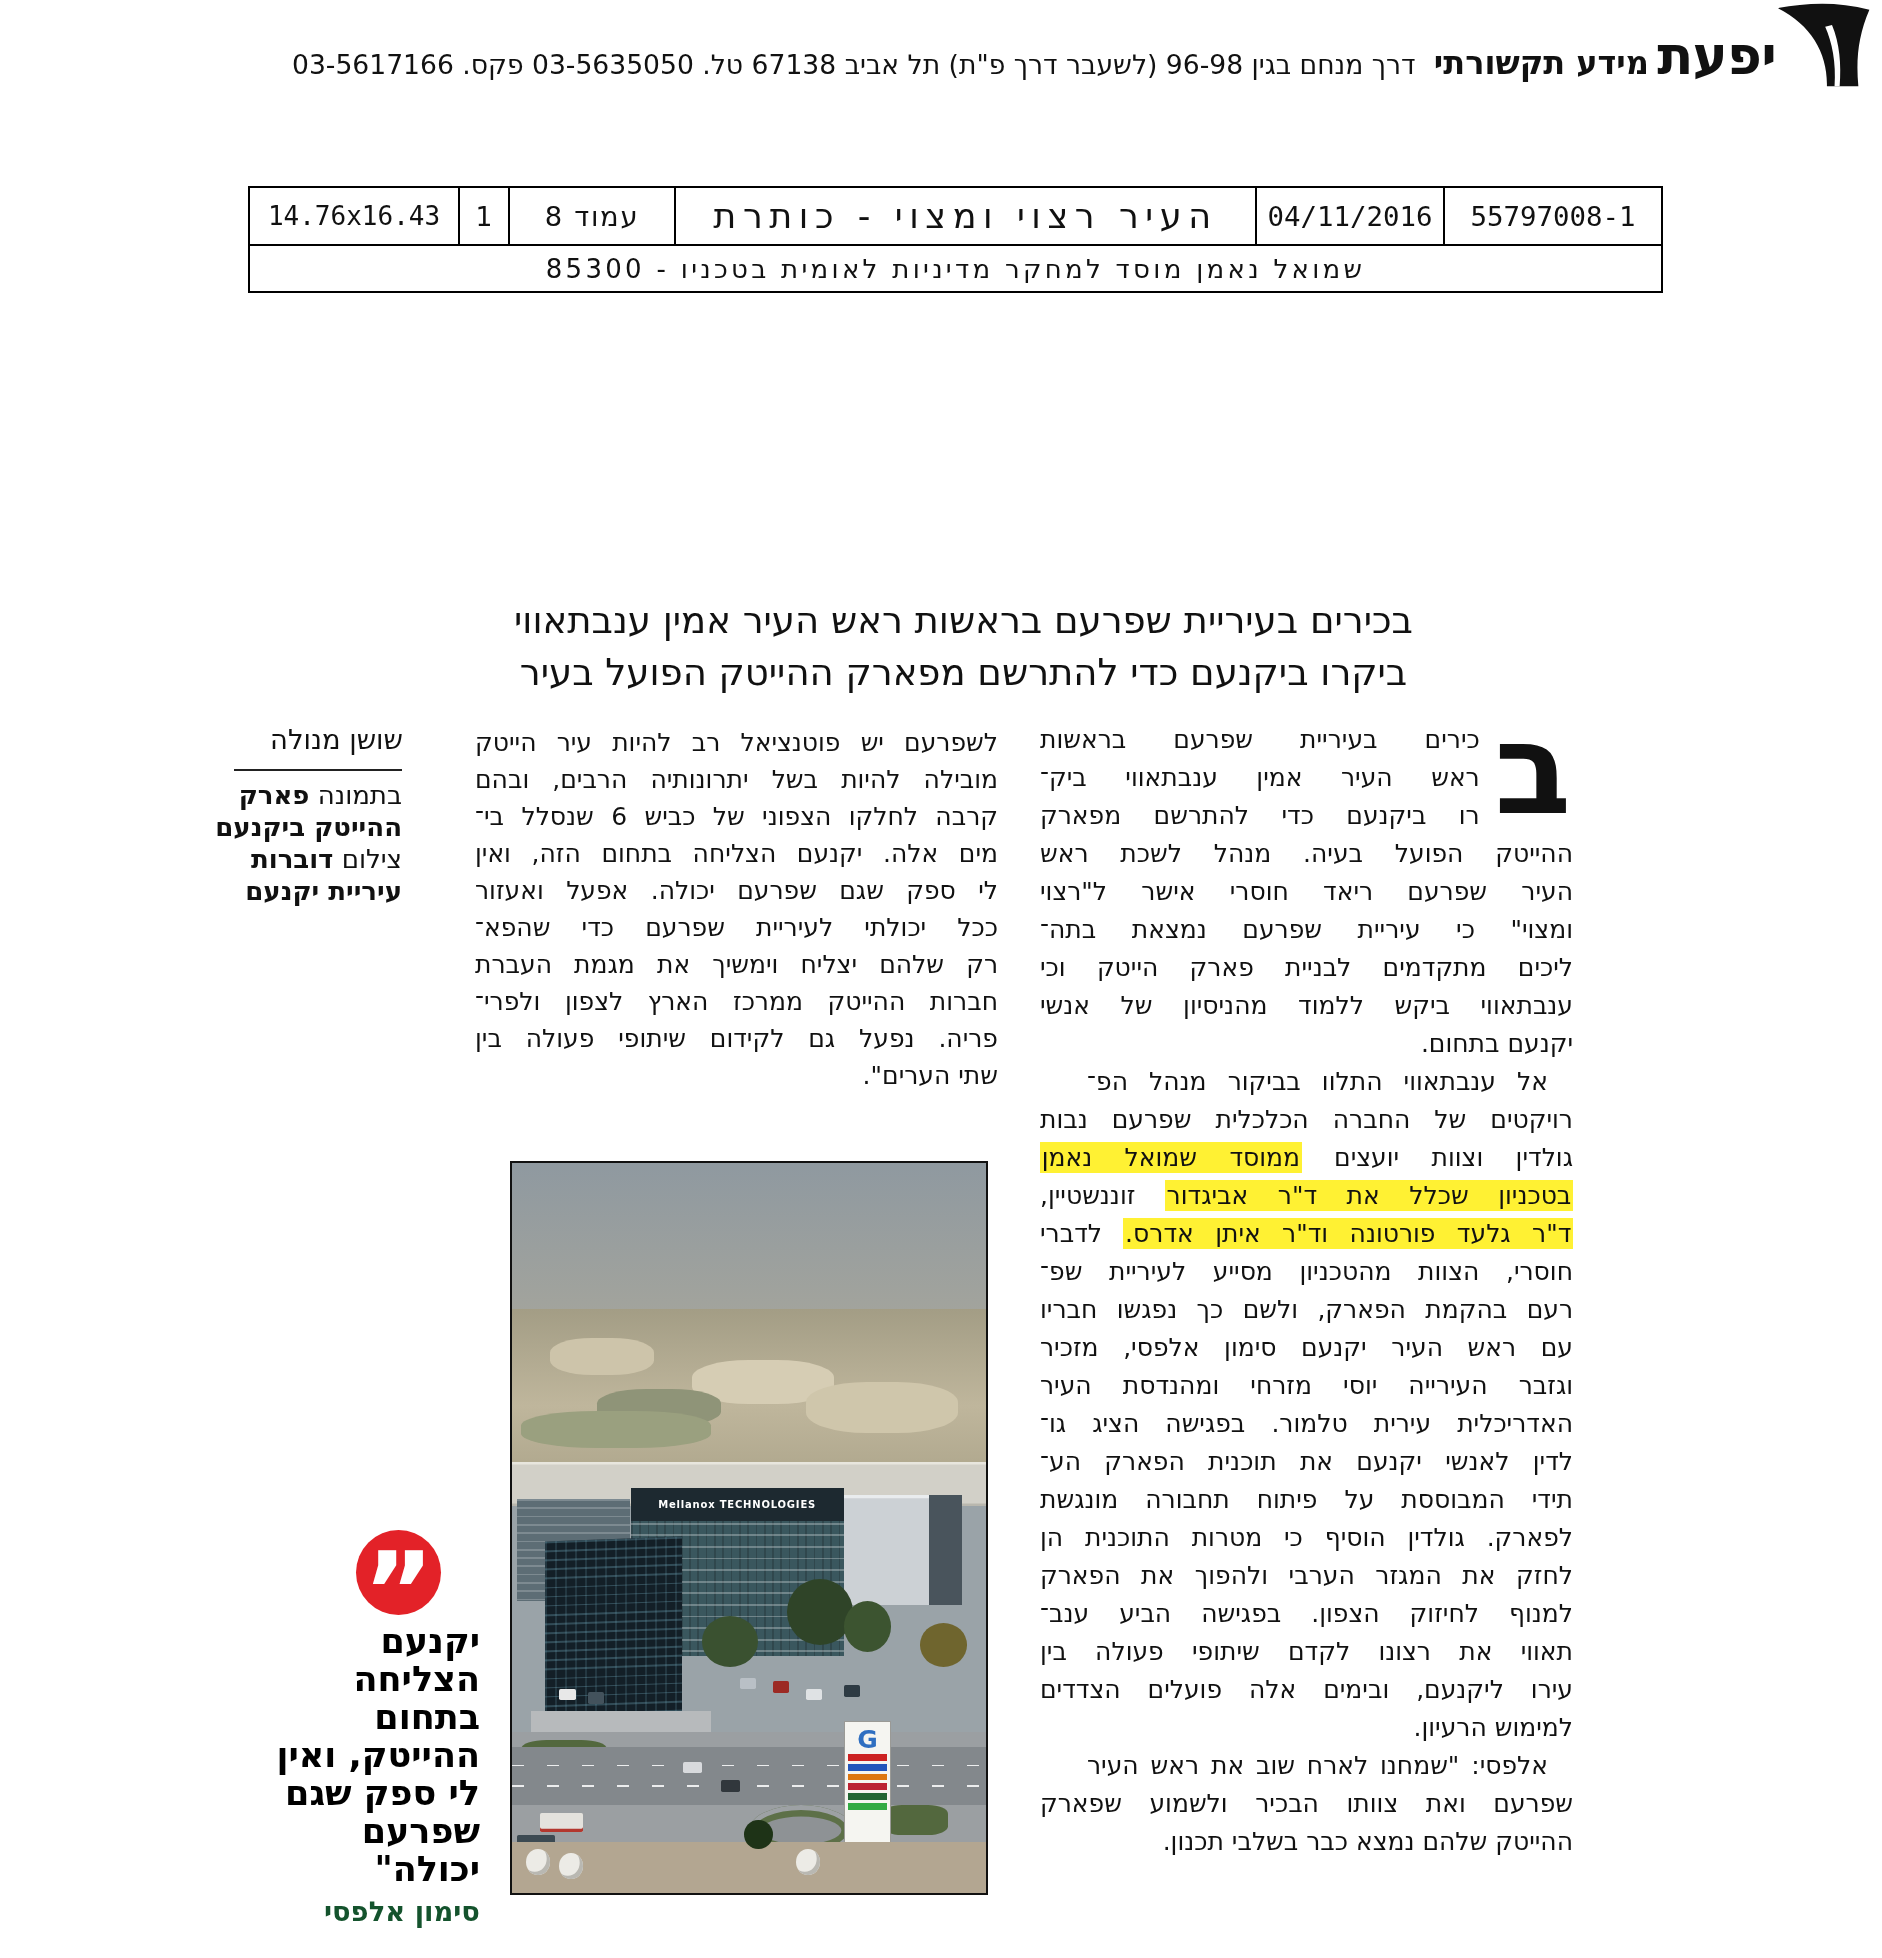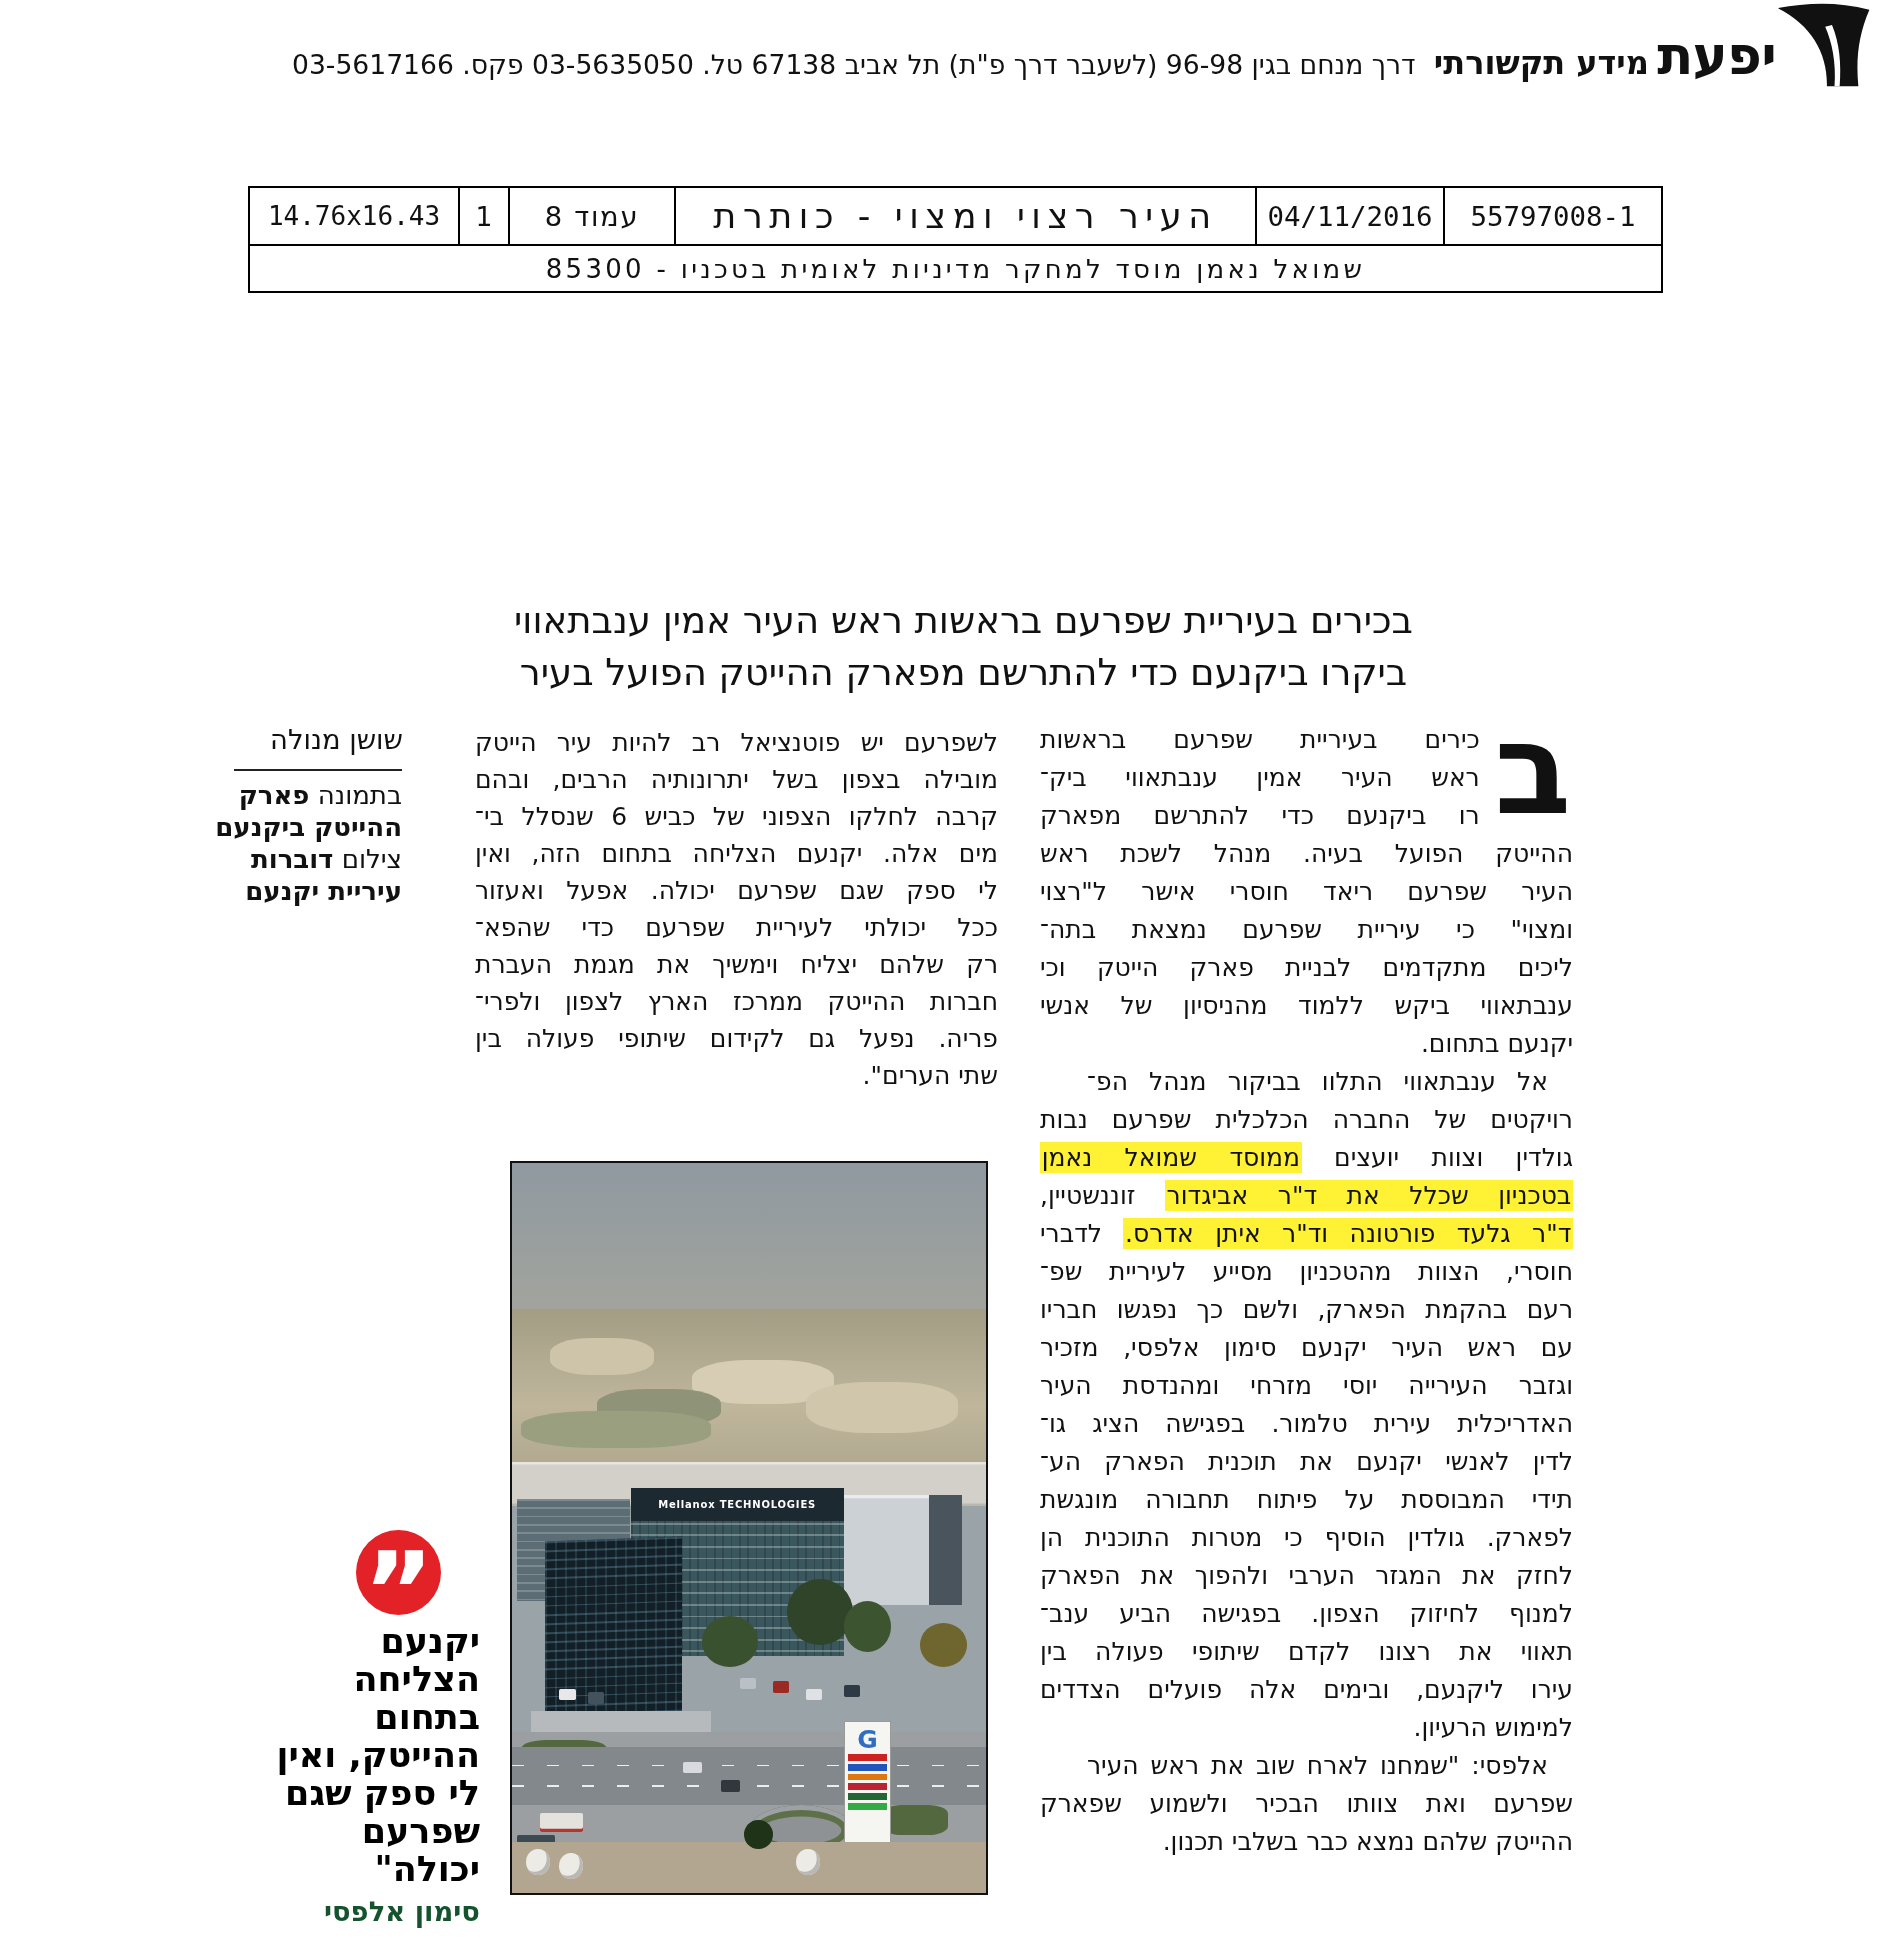--- a/index.html
+++ b/index.html
@@ -165,21 +165,21 @@
       <div class="tl"><span>תאווי את רצונו לקדם שיתופי פעולה בין</span></div>
       <div class="tl"><span>עירו ליקנעם, ובימים אלה פועלים הצדדים</span></div>
       <div class="tl tend"><span>למימוש הרעיון.</span></div>
       <div class="tl tind"><span>אלפסי: "שמחנו לארח שוב את ראש העיר</span></div>
       <div class="tl"><span>שפרעם ואת צוותו הבכיר ולשמוע שפארק</span></div>
       <div class="tl tend"><span>ההייטק שלהם נמצא כבר בשלבי תכנון.</span></div>
     </div>
 
   <div id="col-mid" class="col">
       <div class="tl"><span>לשפרעם יש פוטנציאל רב להיות עיר הייטק</span></div>
-      <div class="tl"><span>מובילה בצפון בשל יתרונותיה הרבים, ובהם</span></div>
+      <div class="tl"><span>מובילה להיות בשל יתרונותיה הרבים, ובהם</span></div>
       <div class="tl"><span>קרבה לחלקו הצפוני של כביש 6 שנסלל בי־</span></div>
       <div class="tl"><span>מים אלה. יקנעם הצליחה בתחום הזה, ואין</span></div>
       <div class="tl"><span>לי ספק שגם שפרעם יכולה. אפעל ואעזור</span></div>
       <div class="tl"><span>ככל יכולתי לעיריית שפרעם כדי שהפא־</span></div>
       <div class="tl"><span>רק שלהם יצליח וימשיך את מגמת העברת</span></div>
       <div class="tl"><span>חברות ההייטק ממרכז הארץ לצפון ולפרי־</span></div>
       <div class="tl"><span>פריה. נפעל גם לקידום שיתופי פעולה בין</span></div>
       <div class="tl tend"><span>שתי הערים".</span></div>
     </div>
 

